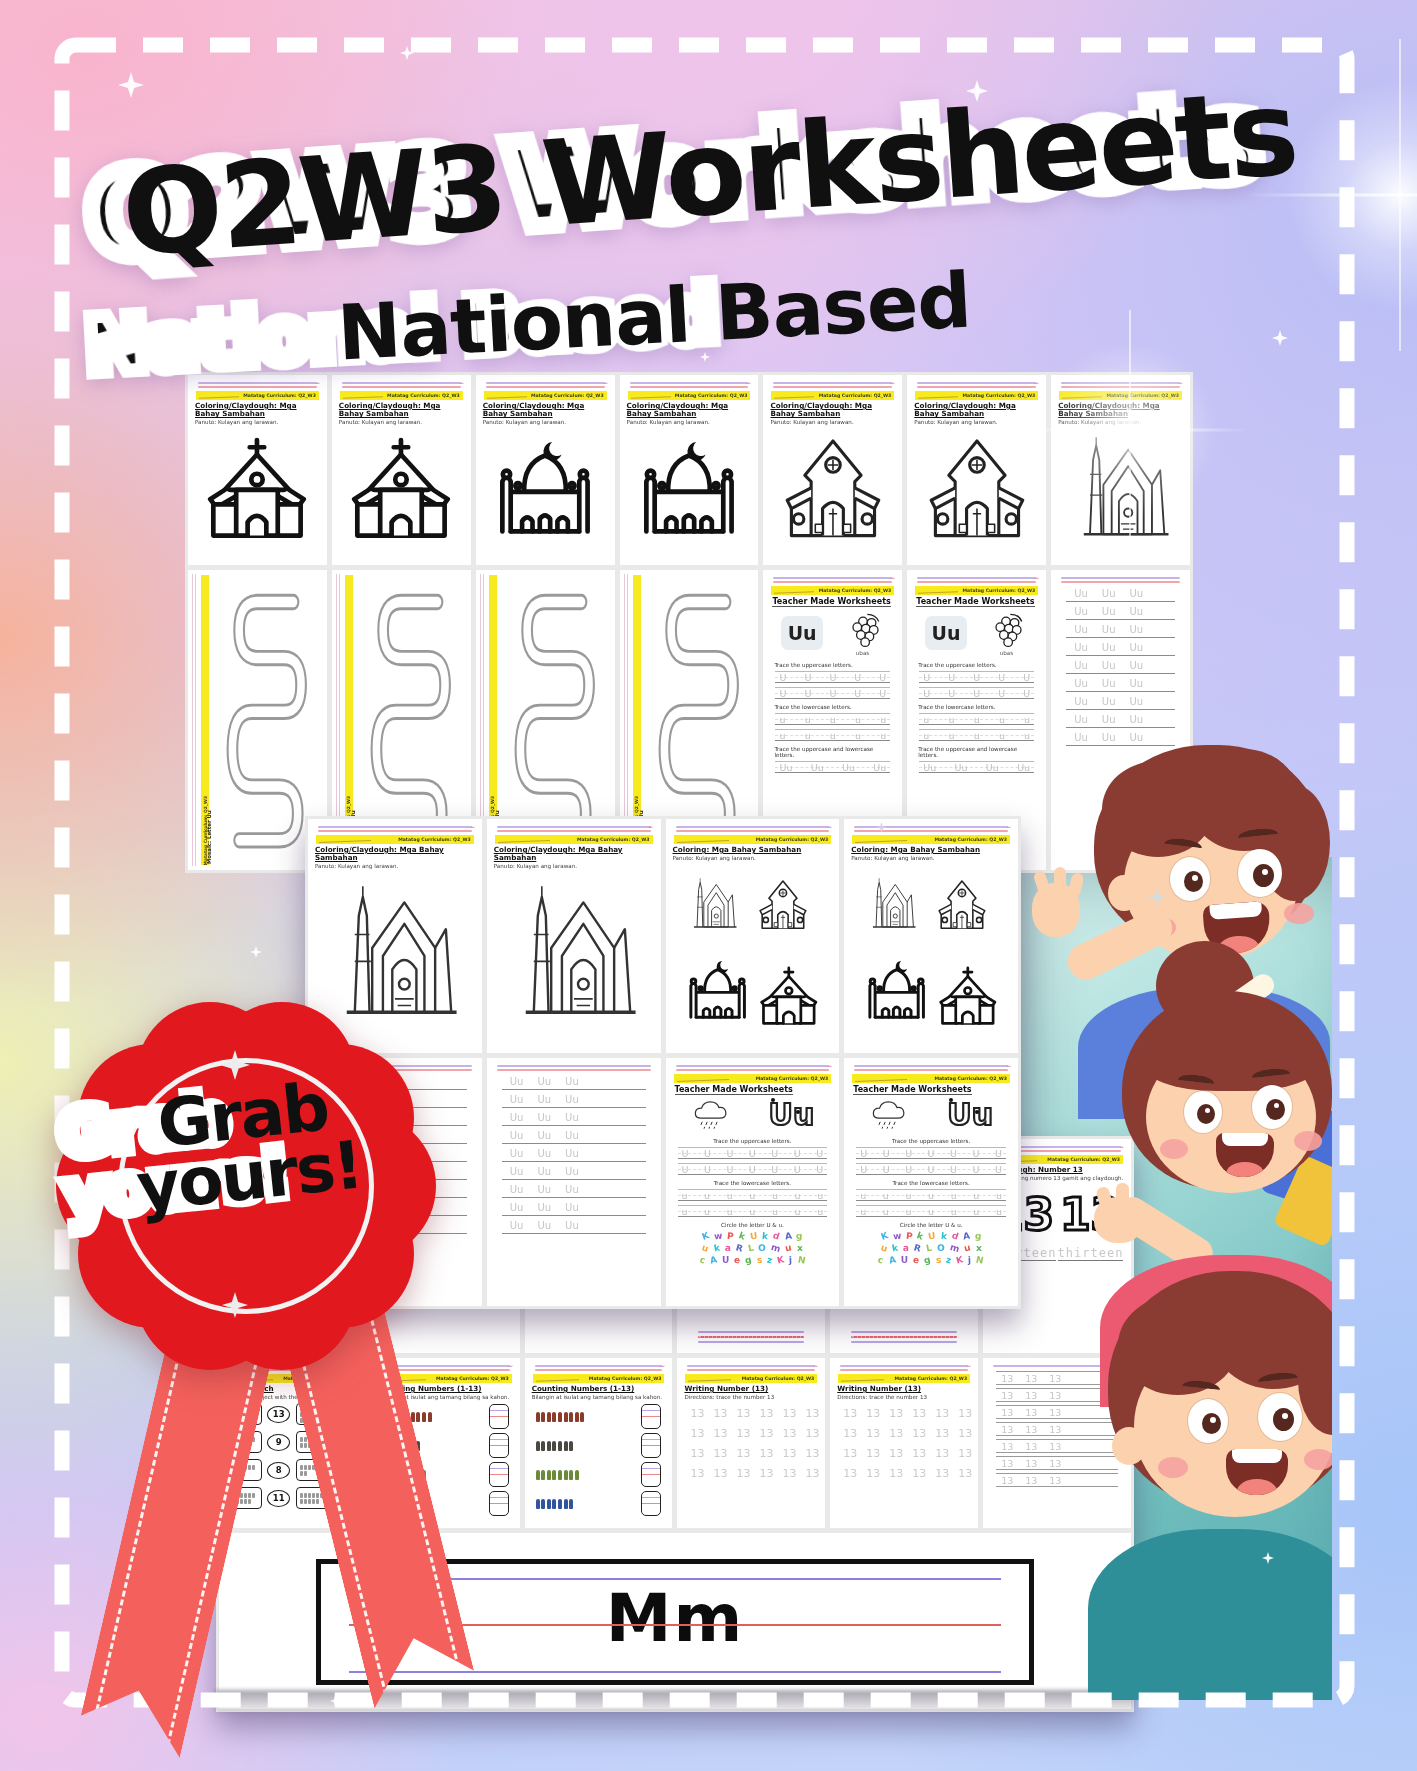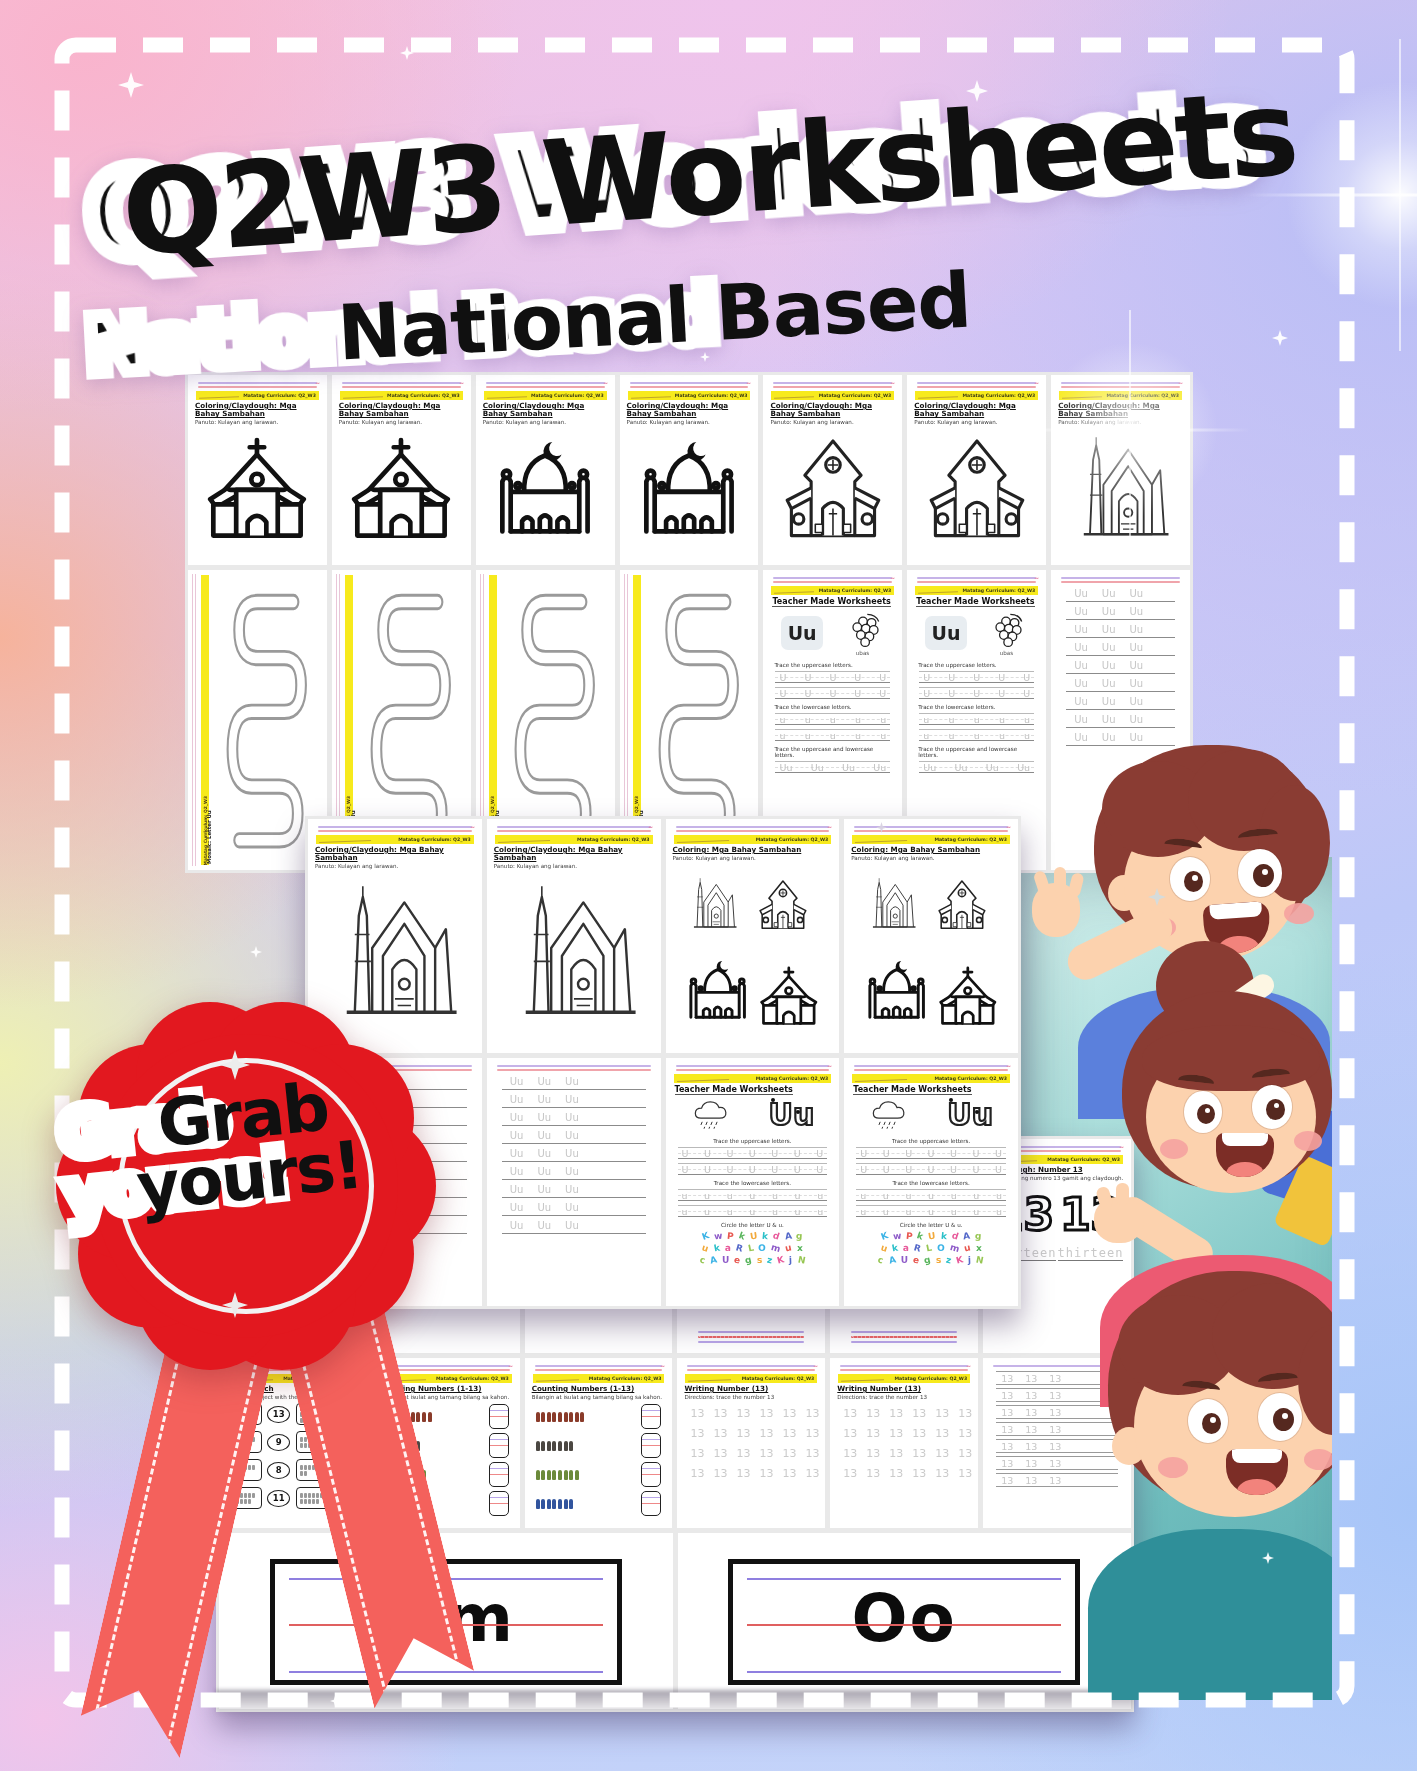--- a/index.html
+++ b/index.html
@@ -1207,30 +1207,20 @@
           <div class="cell">
             <div class="ws cardcell">
     <div class="cardbox">
                 <i class="ln t"></i>
                 <i class="ln m"></i>
                 <i class="ln b"></i>
     <span class="cardletter">Mm</span>
               </div>
             </div>
           </div>
-          <div class="cell">
-            <div class="ws cardcell">
-    <div class="cardbox">
-                <i class="ln t"></i>
-                <i class="ln m"></i>
-                <i class="ln b"></i>
-    <span class="cardletter">Oo</span>
-              </div>
-            </div>
-          </div>
         </div>
       </div>
       <div class="board shadow" style="left: 305px; top: 816px; width: 716px; z-index: 5;">
         <div class="brow" style="height: 234px;">
           <div class="cell">
             <div class="ws">
               <div class="rule p"></div>
               <div class="rule r"></div>
   <span class="wlogo">~</span>
   <div class="ybar">

